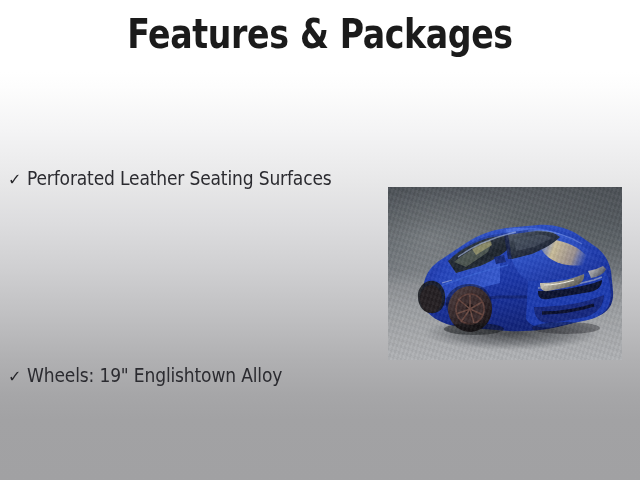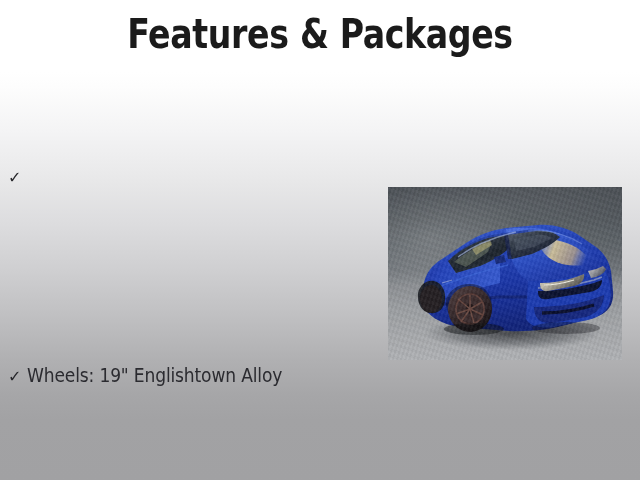--- a/index.html
+++ b/index.html
@@ -125,20 +125,21 @@
 </style>
 </head>
 <body>
 
 <div id="slide">
 
   <div id="title">Features &amp; Packages</div>
 
   <div class="feature" id="feature-0">
     <span class="check">✓</span>
+    <span class="label">Perforated Leather Seating Surfaces</span>
   </div>
 
   <div class="feature" id="feature-1">
     <span class="check">✓</span>
     <span class="label">Wheels: 19" Englishtown Alloy</span>
   </div>
 
   <div id="vehicle-photo">
     <div class="photo-canvas"></div>
 

